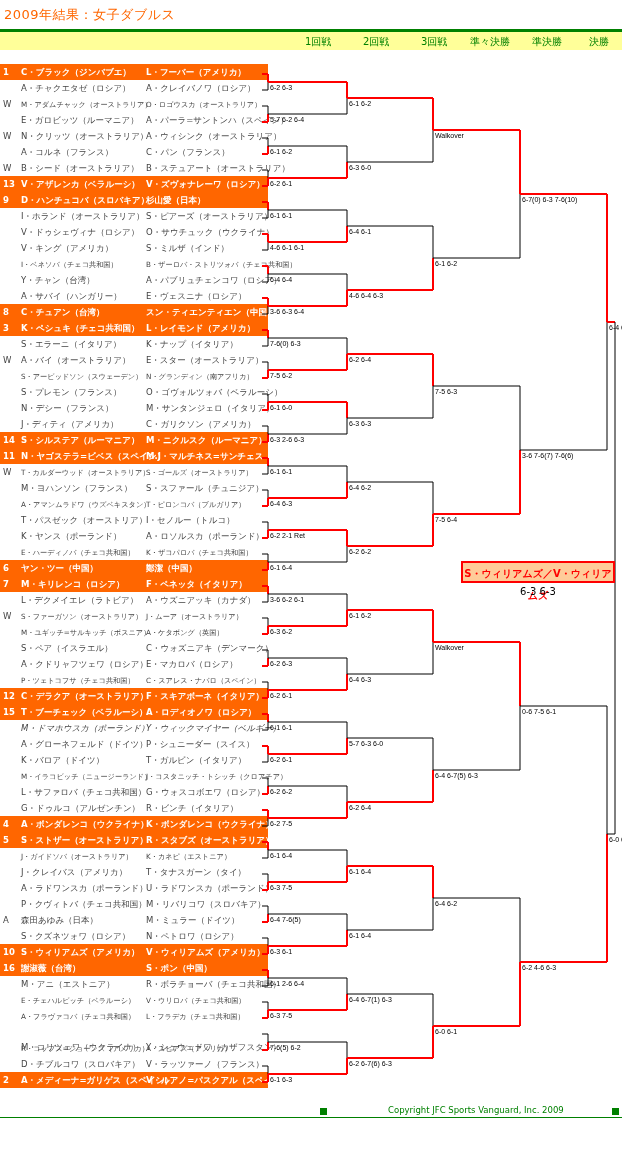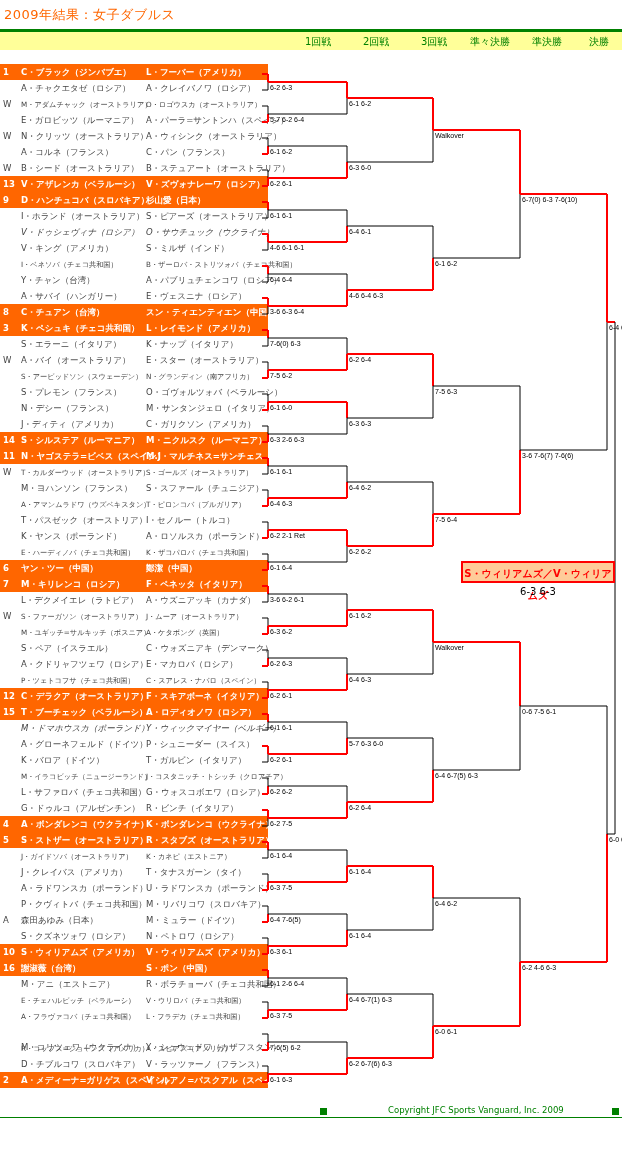--- a/index.html
+++ b/index.html
@@ -82,21 +82,21 @@
     <div class="row seed" style="top: 192px;">
       <span class="seedno">9</span>
       <span class="p1">D・ハンチュコバ（スロバキア）</span>
       <span class="p2">杉山愛（日本）</span>
     </div>
     <div class="row" style="top: 208px;">
       <span class="seedno"></span>
       <span class="p1">I・ホランド（オーストラリア）</span>
       <span class="p2">S・ピアーズ（オーストラリア）</span>
     </div>
-    <div class="row" style="top: 224px; font-style: italic;">
+    <div class="row" style="top: 224px;">
       <span class="seedno"></span>
       <span class="p1">V・ドゥシェヴィナ（ロシア）</span>
       <span class="p2">O・サウチュック（ウクライナ）</span>
     </div>
     <div class="row" style="top: 240px;">
       <span class="seedno"></span>
       <span class="p1">V・キング（アメリカ）</span>
       <span class="p2">S・ミルザ（インド）</span>
     </div>
     <div class="row small" style="top: 256px;">

